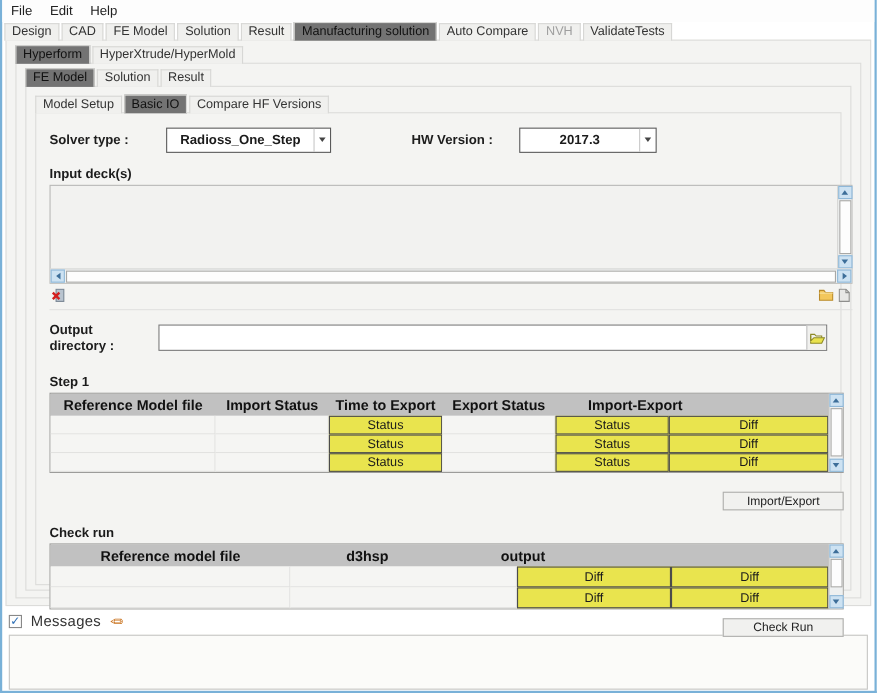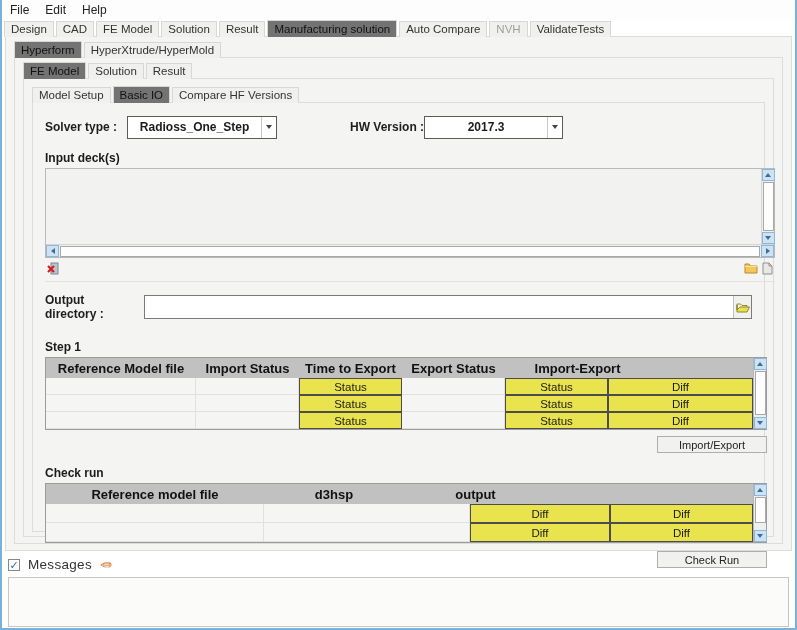--- a/index.html
+++ b/index.html
@@ -92,21 +92,21 @@
     background:#e9e44e;
     border:1px solid #4c4c4c;
     display:flex; align-items:center; justify-content:center;
     font-size:11.5px; color:#1b1b1b;
   }
   
   .s1c1{width:150px;} .s1c2{width:103px;} .s1c3{width:103px;} .s1c4{width:103px;} .s1c5{width:103px;} .s1c6{width:145px; border-right:none;}
   
   .c2c1{width:218px;} .c2c2{width:206px;} .c2c3{width:140px;} .c2c4{width:143px; border-right:none;}
   .tbl .vscroll { border-left:1px solid #b5b5b3; }
-  .btn-row { width:722px; display:flex; justify-content:flex-end; margin-top:6px; }
+  .btn-row { width:722px; display:flex; justify-content:flex-end; margin-top:17px; }
   .push-btn {
     width:110px; height:17px; background:#f1f1ef; border:1px solid #aeaeac;
     font-size:11px; color:#222; display:flex; align-items:center; justify-content:center; cursor:pointer;
     font-family:"Liberation Sans",sans-serif;
   }
   
   .messages-row { display:flex; align-items:center; gap:8px; padding:5px 6px 2px; height:24px; }
   .checkbox { width:12px; height:12px; border:1px solid #888; background:#fdfdfd; display:flex; align-items:center; justify-content:center; font-size:11px; color:#2a6db5; line-height:10px; cursor:pointer; }
   .messages-label { font-size:13.5px; color:#333; letter-spacing:0.3px; }
   .pencil { color:#c9731f; font-size:14px; cursor:pointer; transform:scaleX(-1); display:inline-block; }
@@ -154,28 +154,28 @@
       <div class="tabrow">
         <div class="tab">Model Setup</div>
         <div class="tab active">Basic IO</div>
         <div class="tab">Compare HF Versions</div>
       </div>
 
       <div class="panel l4">
 
         <div class="form-row">
           <span class="lbl">Solver type :</span>
-          <div class="combo" style="width:150px; margin-left:10px;">
+          <div class="combo" style="width:150px; margin-left:34px;">
             <span class="val">Radioss_One_Step</span>
             <span class="dd">
                 <span class="tri-down"></span>
               </span>
           </div>
           <span class="lbl" style="margin-left:43px;padding-left:30px;">HW Version :</span>
-          <div class="combo" style="width:139px; ">
+          <div class="combo" style="width:125px; margin-left:24px;">
             <span class="val">2017.3</span>
             <span class="dd">
                 <span class="tri-down"></span>
               </span>
           </div>
         </div>
 
         <div class="section-label">Input deck(s)</div>
         <div class="listbox-wrap">
           <div class="listbox-main">

